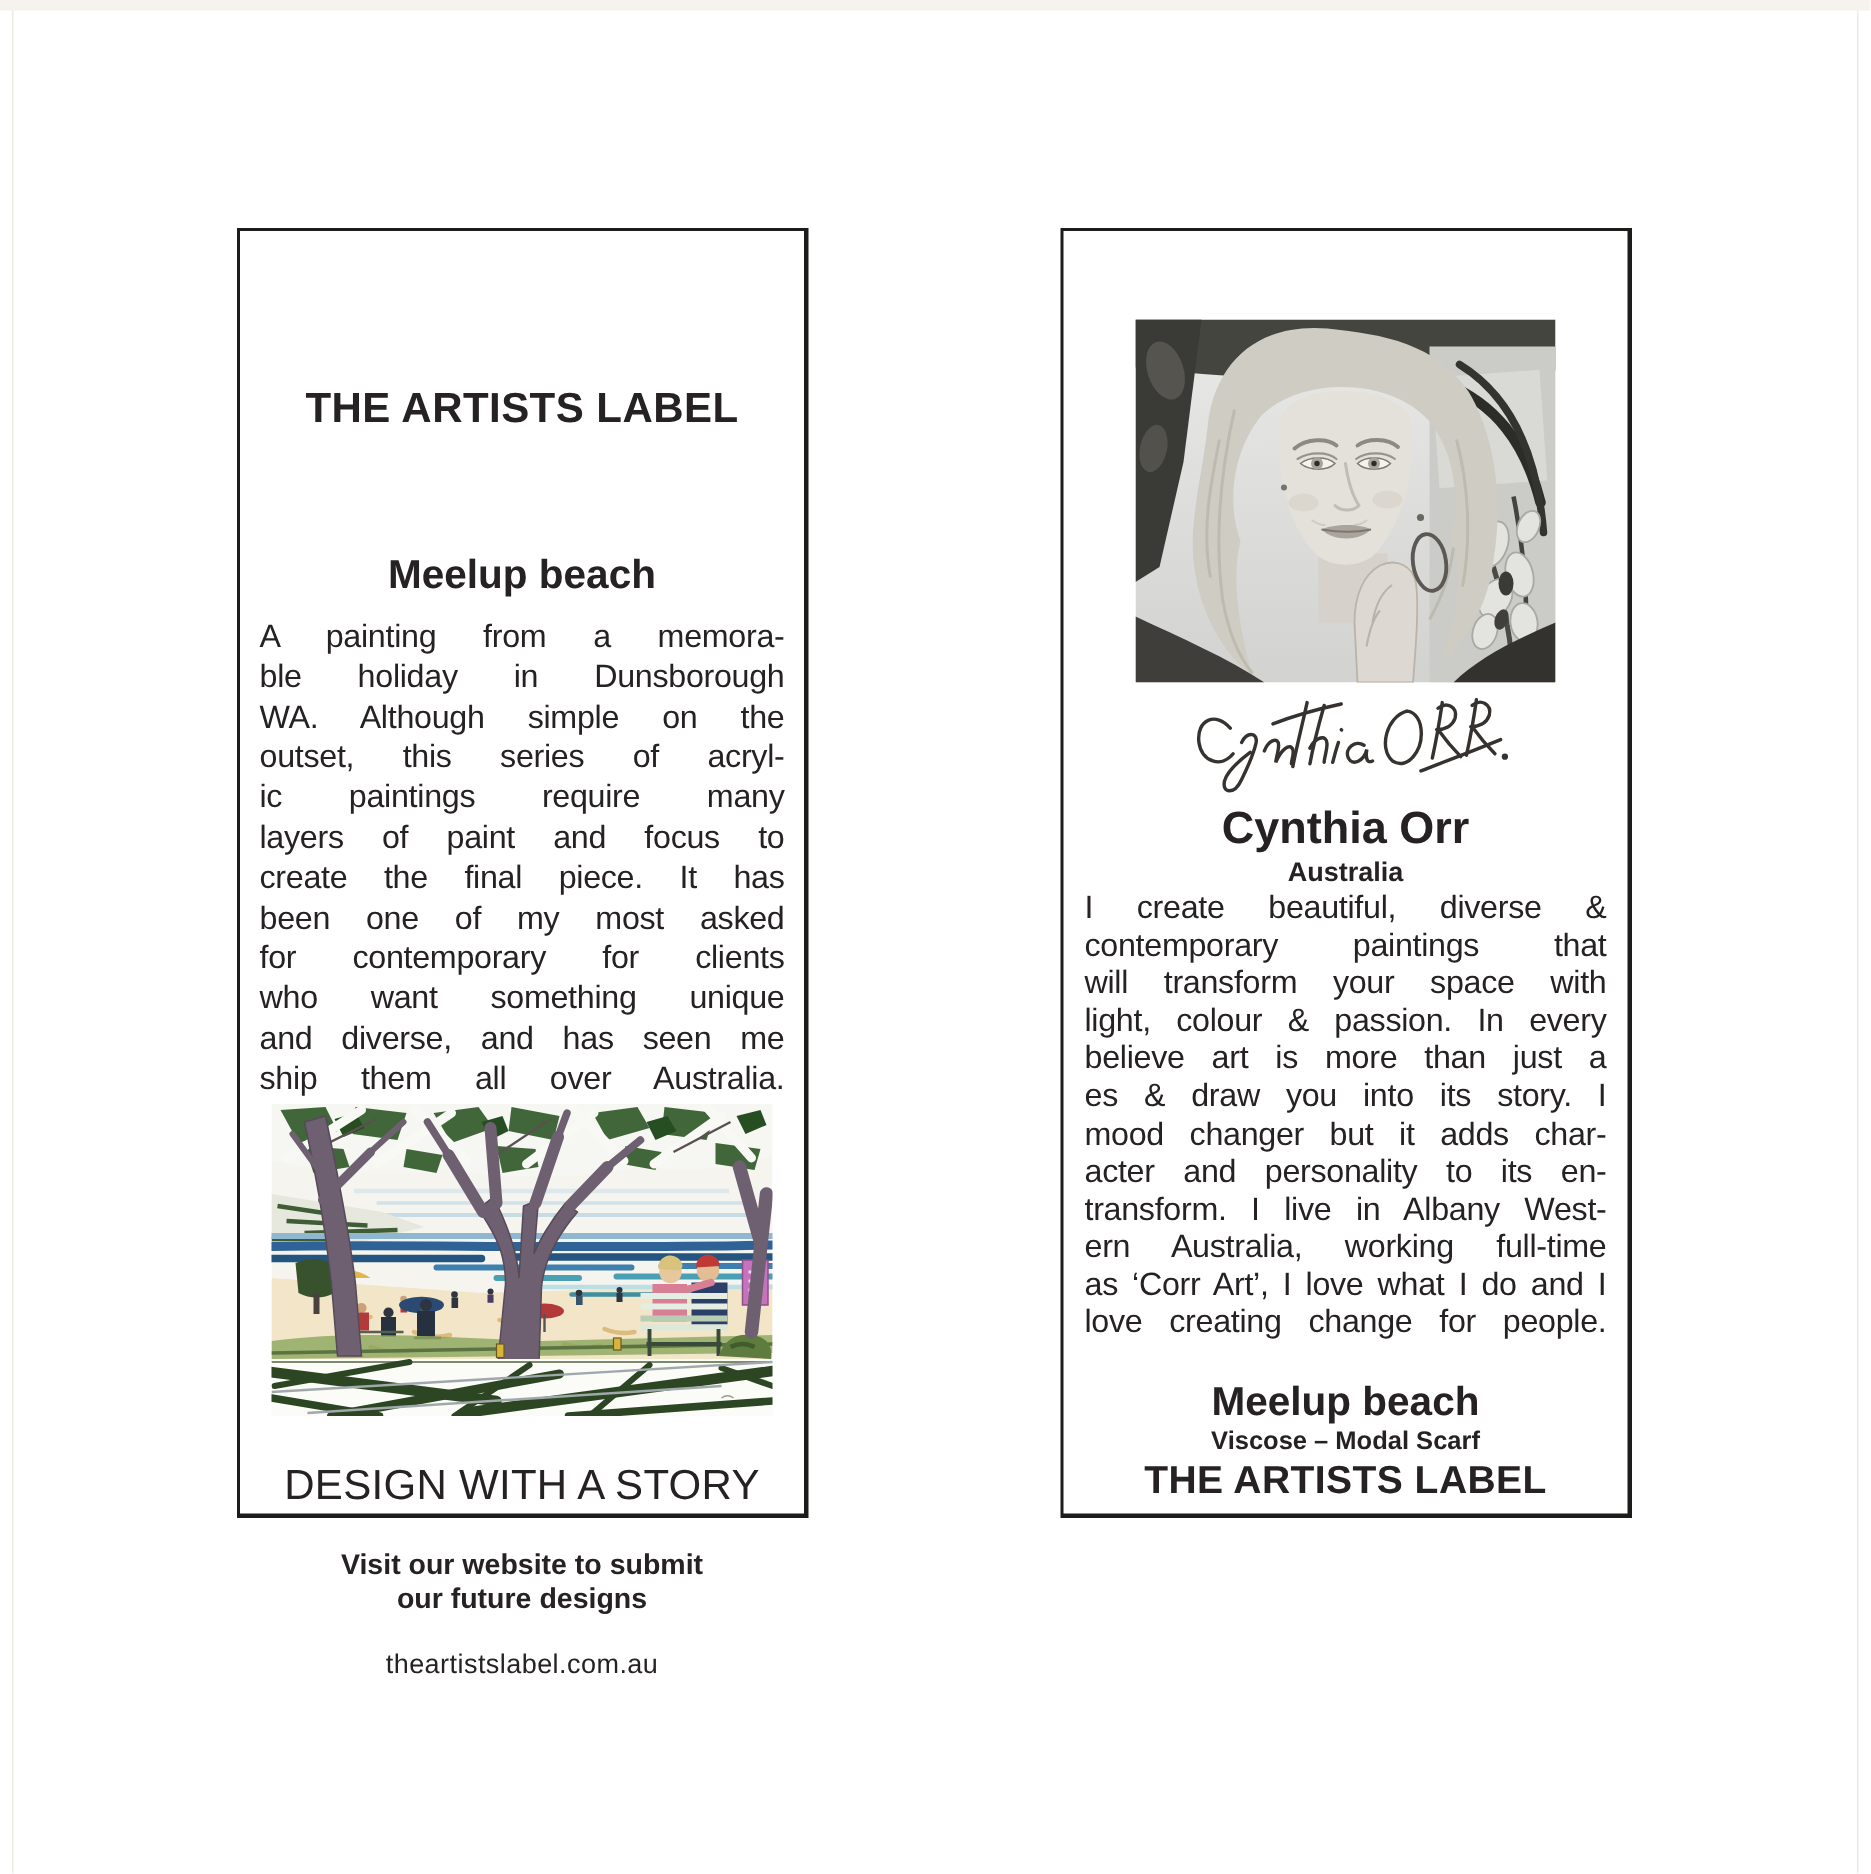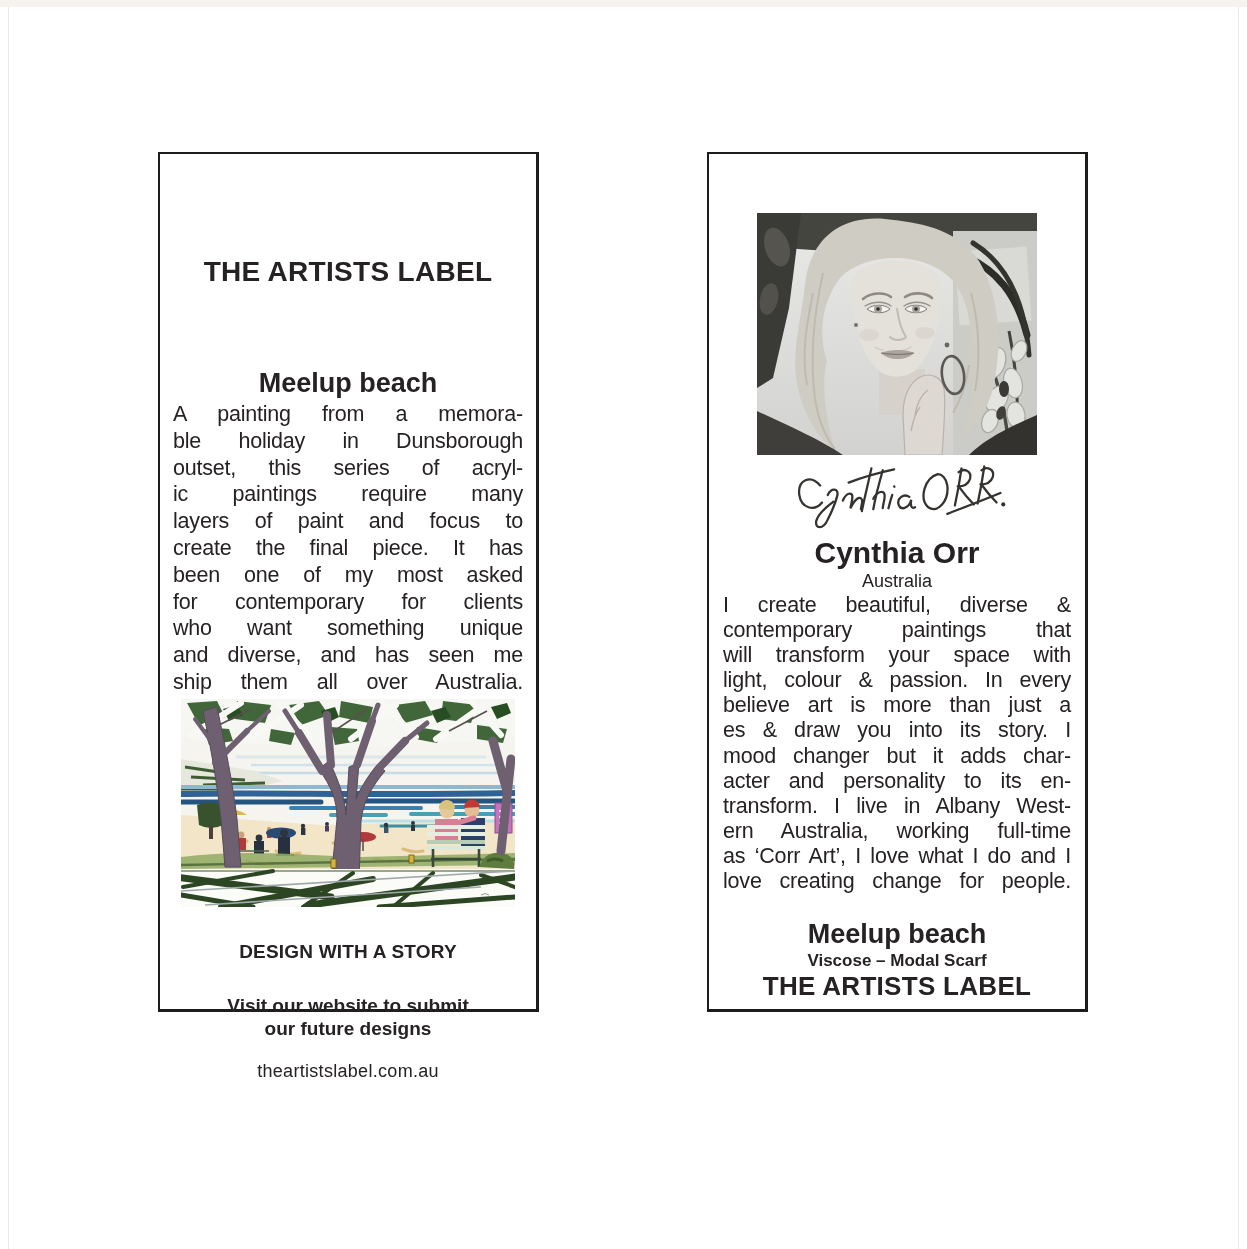--- a/index.html
+++ b/index.html
@@ -20,50 +20,51 @@
   .card{
     position:absolute;top:152px;width:381px;height:860px;background:#ffffff;
     border:2px solid #1c1c1a;border-right-width:3px;border-bottom-width:3px;
     box-sizing:border-box;text-align:center;
   }
   #left-card{left:158px;padding:0 13px;}
   #right-card{left:707px;padding:0 14px;display:flex;flex-direction:column;align-items:center;}
 
   .brand-top{margin-top:101px;font-size:28px;line-height:33px;font-weight:700;letter-spacing:.3px;}
   .art-title{margin-top:80px;font-size:27px;line-height:31px;font-weight:700;}
-  .jlines{margin-top:2px;text-align:left;font-size:21.5px;letter-spacing:-0.2px;}
+  .jlines{margin-top:12px;text-align:left;font-size:21.5px;letter-spacing:-0.2px;}
   .jlines .jline{text-align:justify;text-align-last:justify;white-space:nowrap;}
   #left-card .jline{line-height:26.8px;}
   #right-card .jline{line-height:25.1px;}
   .painting-wrap{margin-top:3px;}
-  .tagline{margin-top:25px;font-size:19px;line-height:31px;font-weight:700;letter-spacing:.2px;}
+  .tagline{margin-top:25px;font-size:28px;line-height:31px;font-weight:400;letter-spacing:.2px;}
   .cta{margin-top:27px;font-size:19px;line-height:23.5px;font-weight:700;}
   .website{margin-top:17px;font-size:18px;line-height:26px;font-weight:400;letter-spacing:.3px;}
 
   .portrait-wrap{margin-top:59px;line-height:0;}
   .signature-wrap{margin-top:2px;line-height:0;}
   .artist-name{margin-top:4px;font-size:30px;line-height:36px;font-weight:700;text-align:center;}
-  .artist-country{font-size:18px;line-height:21px;font-weight:400;}
+  .artist-country{font-size:18px;line-height:21px;font-weight:700;}
   #right-card .jlines{margin-top:1px;width:100%;}
   .product-title{margin-top:25px;font-size:27px;line-height:31px;font-weight:700;}
   .product-sub{font-size:17px;line-height:21px;font-weight:700;}
   .brand-bottom{margin-top:auto;margin-bottom:8px;font-size:26px;line-height:31px;font-weight:700;letter-spacing:.3px;}
 </style>
 </head>
 <body>
 
 <div class="page-frame"></div>
 
 <div class="card" id="left-card">
   <div class="brand-top">THE ARTISTS LABEL</div>
   <div class="art-title">Meelup beach</div>
 
   <div class="jlines">
       <div class="jline">A painting from a memora-</div>
       <div class="jline">ble holiday in Dunsborough</div>
+      <div class="jline">WA. Although simple on the</div>
       <div class="jline">outset, this series of acryl-</div>
       <div class="jline">ic paintings require many</div>
       <div class="jline">layers of paint and focus to</div>
       <div class="jline">create the final piece. It has</div>
       <div class="jline">been one of my most asked</div>
       <div class="jline">for contemporary for clients</div>
       <div class="jline">who want something unique</div>
       <div class="jline">and diverse, and has seen me</div>
       <div class="jline">ship them all over Australia.</div>
     </div>

